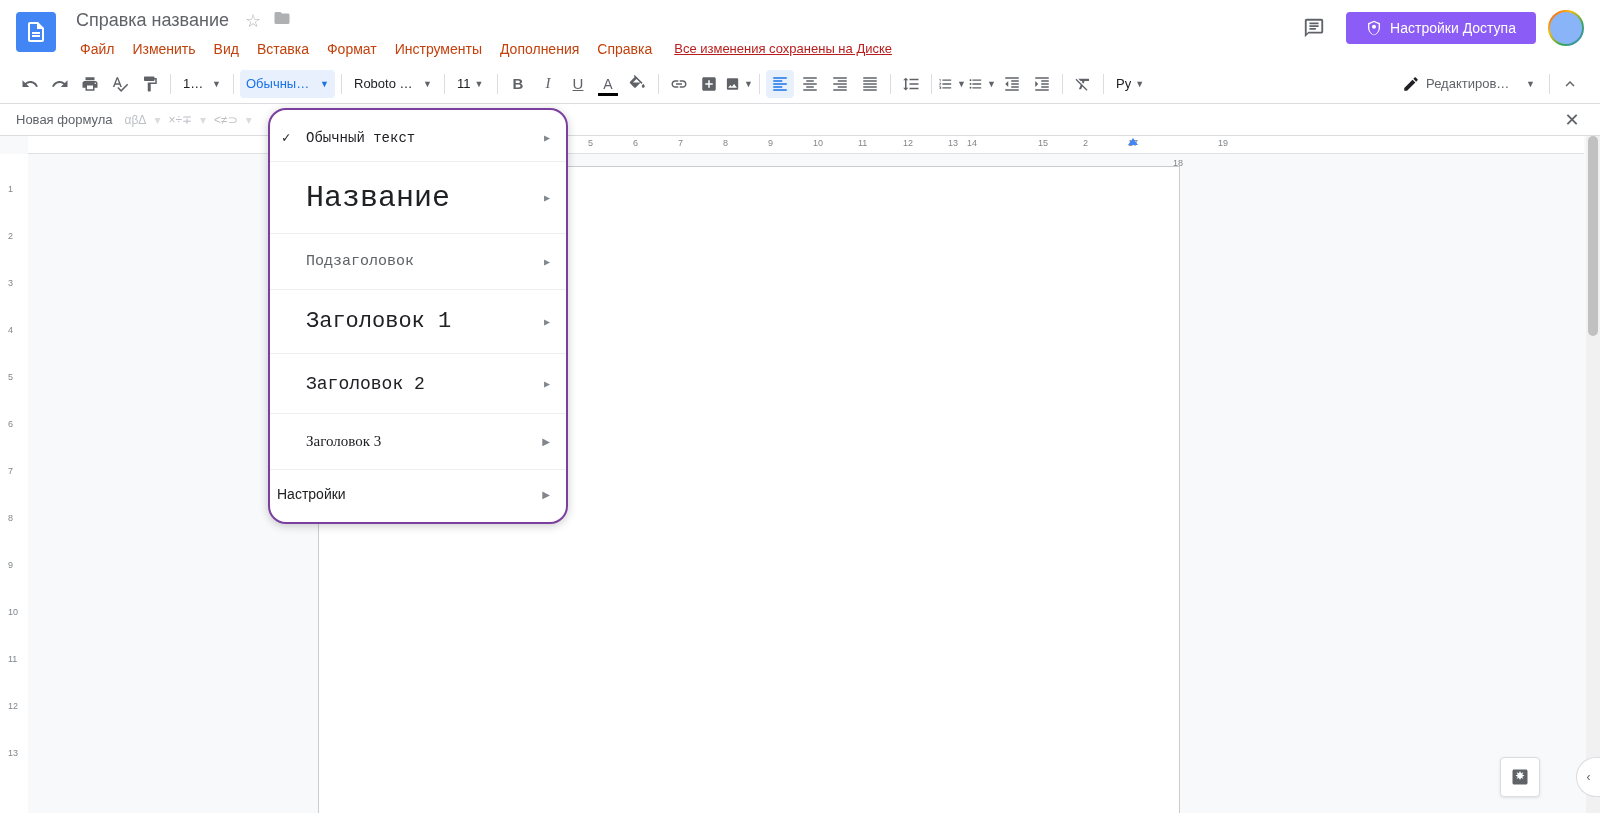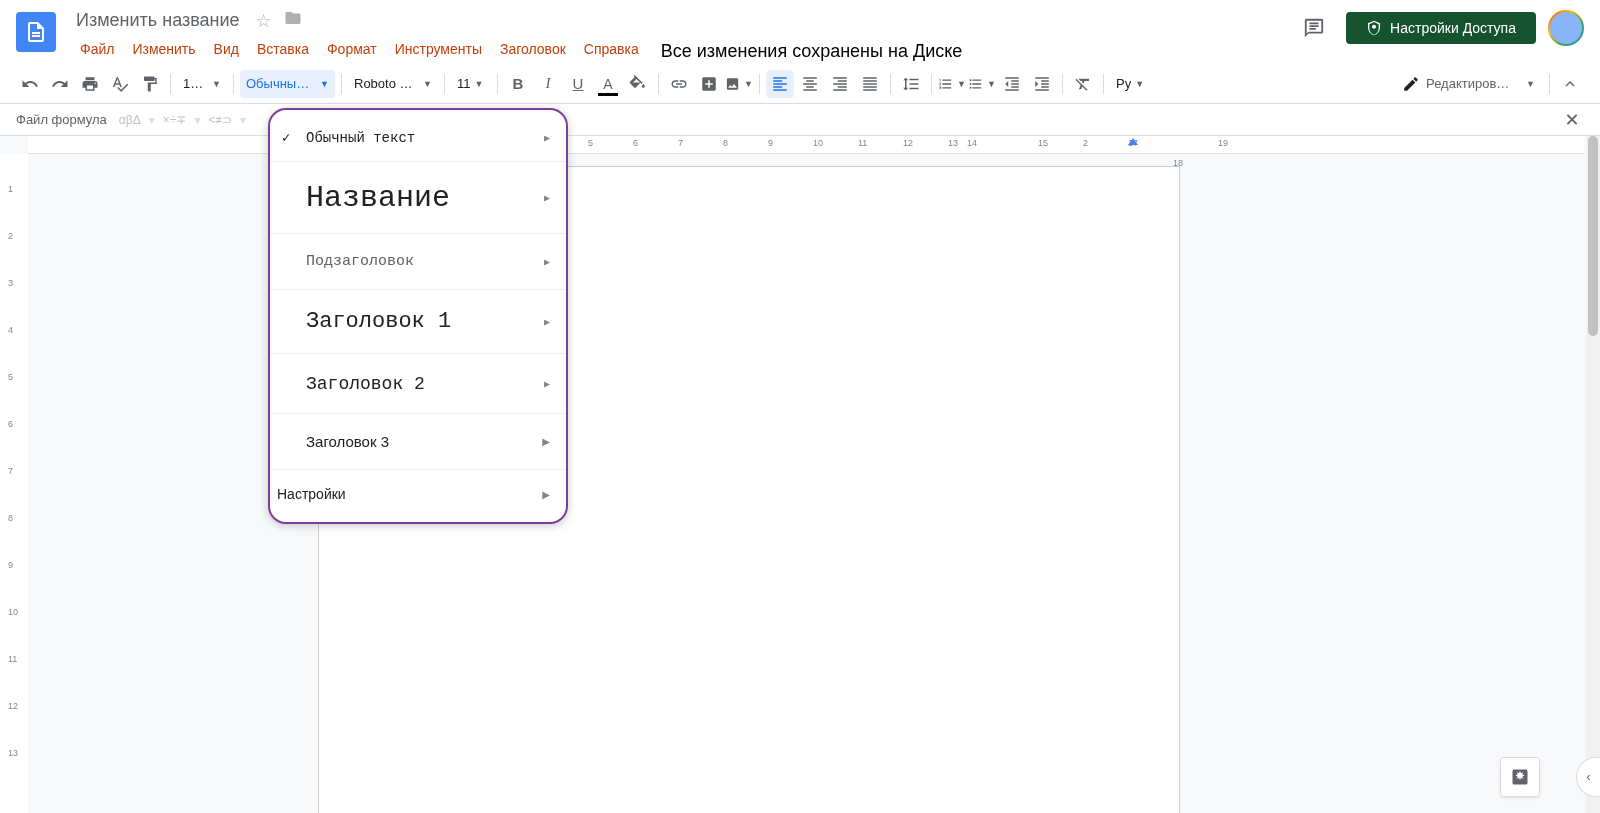--- a/index.html
+++ b/index.html
@@ -7,24 +7,24 @@
   
   .header { display: flex; align-items: flex-start; padding: 8px 16px 0 16px; height: 64px; }
   .logo { width: 40px; height: 40px; background: #4285f4; border-radius: 4px; display: flex; align-items: center; justify-content: center; margin-right: 16px; margin-top: 4px; }
   .logo svg { width: 24px; height: 24px; fill: #fff; }
   .title-area { flex: 1; }
   .title-row { display: flex; align-items: center; gap: 12px; }
   .doc-title { font-size: 18px; color: #5f6368; padding: 2px 4px; }
   .title-icon { color: #5f6368; opacity: 0.5; font-size: 18px; cursor: pointer; }
   .menubar { display: flex; gap: 2px; margin-top: 4px; }
   .menubar-item { padding: 4px 8px; font-size: 14px; color: #c2410c; cursor: pointer; border-radius: 4px; }
-  .save-status { font-size: 18px; color: #000000; margin-left: 12px; padding: 4px 0; cursor: pointer; }
+  .save-status { font-size: 13px; color: #b91c1c; text-decoration: underline; margin-left: 12px; padding: 4px 0; cursor: pointer; }
   .header-right { display: flex; align-items: center; gap: 12px; }
   .comment-btn { width: 40px; height: 40px; display: flex; align-items: center; justify-content: center; border-radius: 50%; cursor: pointer; color: #5f6368; }
-  .share-btn { background: #14532d; color: #fff; border: none; border-radius: 4px; padding: 8px 20px; font-size: 14px; font-weight: 500; cursor: pointer; display: flex; align-items: center; gap: 8px; }
+  .share-btn { background: #8b5cf6; color: #fff; border: none; border-radius: 4px; padding: 8px 20px; font-size: 14px; font-weight: 500; cursor: pointer; display: flex; align-items: center; gap: 8px; }
   .avatar { width: 36px; height: 36px; border-radius: 50%; background: linear-gradient(135deg, #ea4335, #fbbc04, #34a853, #4285f4); padding: 2px; cursor: pointer; }
   .avatar-inner { width: 100%; height: 100%; border-radius: 50%; background: #8ab4f8; }
   
   .toolbar { display: flex; align-items: center; padding: 4px 16px; border-bottom: 1px solid #dadce0; height: 40px; gap: 2px; }
   .tb-btn { width: 28px; height: 28px; display: flex; align-items: center; justify-content: center; border-radius: 4px; cursor: pointer; color: #5f6368; }
   .tb-btn.active { background: #e8f0fe; color: #1a73e8; }
   .tb-sep { width: 1px; height: 20px; background: #dadce0; margin: 0 4px; }
   .tb-dropdown { display: flex; align-items: center; padding: 0 6px; height: 28px; border-radius: 4px; cursor: pointer; min-width: 40px; position: relative; }
   .tb-dropdown.active { background: #e8f0fe; color: #1a73e8; }
   .tb-dropdown-text { font-size: 13px; white-space: nowrap; overflow: hidden; text-overflow: ellipsis; }
@@ -55,21 +55,21 @@
   .style-menu { position: absolute; top: 108px; left: 268px; width: 300px; background: #fff; border: 2px solid #7b3f9e; border-radius: 18px; box-shadow: 0 2px 10px rgba(0,0,0,0.2); z-index: 100; overflow: hidden; padding: 4px 0; }
   .style-item { display: flex; align-items: center; padding: 0 16px 0 36px; position: relative; cursor: pointer; border-bottom: 1px solid #eee; }
   .style-item:last-child { border-bottom: none; padding-left: 7px; }
   .style-check { position: absolute; left: 12px; color: #202124; font-size: 14px; }
   .style-arrow { margin-left: auto; color: #80868b; font-size: 10px; }
   .style-normal { height: 48px; font-family: 'Courier New', monospace; font-size: 14px; }
   .style-title { height: 72px; font-size: 30px; font-family: 'Courier New', monospace; }
   .style-subtitle { height: 56px; font-size: 15px; color: #5f6368; font-family: 'Courier New', monospace; }
   .style-h1 { height: 64px; font-size: 22px; font-family: 'Courier New', monospace; }
   .style-h2 { height: 60px; font-size: 18px; font-family: 'Courier New', monospace; }
-  .style-h3 { height: 56px; font-size: 15px; font-family: Liberation Sans, sans-serif; }
+  .style-h3 { height: 56px; font-size: 15px; font-family: Liberation Serif, serif; }
   .style-settings { height: 48px; font-size: 14px; }
   
   .explore-btn { position: absolute; bottom: 16px; right: 60px; width: 40px; height: 40px; background: #fff; border: 1px solid #dadce0; border-radius: 4px; display: flex; align-items: center; justify-content: center; cursor: pointer; box-shadow: 0 1px 3px rgba(0,0,0,0.1); color: #5f6368; }
   .side-tab { position: absolute; bottom: 16px; right: 0; width: 24px; height: 40px; background: #fff; border: 1px solid #dadce0; border-right: none; border-radius: 20px 0 0 20px; display: flex; align-items: center; justify-content: center; cursor: pointer; color: #5f6368; font-size: 12px; }
   .scrollbar-v { position: absolute; top: 0; right: 0; width: 14px; height: 100%; background: #f1f1f1; }
   .scrollbar-thumb { position: absolute; top: 0; left: 2px; width: 10px; height: 200px; background: #c1c1c1; border-radius: 5px; }
   
   .icon-svg { width: 18px; height: 18px; fill: currentColor; }
   .text-color-btn { position: relative; }
   .text-color-bar { position: absolute; bottom: 2px; left: 4px; right: 4px; height: 3px; background: #000; }
@@ -79,36 +79,36 @@
 <body>
 
 <div class="header">
   <div class="logo">
     <svg viewBox="0 0 24 24">
         <path d="M14 2H6c-1.1 0-2 .9-2 2v16c0 1.1.9 2 2 2h12c1.1 0 2-.9 2-2V8l-6-6zM6 20V4h7v5h5v11H6z M8 12h8v2H8zm0 3h8v2H8z"></path>
       </svg>
   </div>
   <div class="title-area">
     <div class="title-row">
-      <span class="doc-title">Изменить название</span>
+      <span class="doc-title">Справка название</span>
       <span class="title-icon">☆</span>
       <span class="title-icon">
         <svg class="icon-svg" viewBox="0 0 24 24">
             <path d="M10 4H4c-1.1 0-2 .9-2 2v12c0 1.1.9 2 2 2h16c1.1 0 2-.9 2-2V8c0-1.1-.9-2-2-2h-8l-2-2z"></path>
           </svg>
       </span>
     </div>
     <div class="menubar">
       <span class="menubar-item">Файл</span>
       <span class="menubar-item">Изменить</span>
       <span class="menubar-item">Вид</span>
       <span class="menubar-item">Вставка</span>
       <span class="menubar-item">Формат</span>
       <span class="menubar-item">Инструменты</span>
-      <span class="menubar-item">Заголовок</span>
+      <span class="menubar-item">Дополнения</span>
       <span class="menubar-item">Справка</span>
       <span class="save-status">Все изменения сохранены на Диске</span>
     </div>
   </div>
   <div class="header-right">
     <div class="comment-btn">
       <svg class="icon-svg" style="width:22px;height:22px" viewBox="0 0 24 24">
           <path d="M20 2H4c-1.1 0-2 .9-2 2v18l4-4h14c1.1 0 2-.9 2-2V4c0-1.1-.9-2-2-2zm0 14H6l-2 2V4h16v12z M7 9h10v2H7zm0-3h10v2H7zm0 6h7v2H7z"></path>
         </svg>
     </div>
@@ -276,21 +276,21 @@
   </div>
   <div class="tb-sep"></div>
   <div class="collapse-btn">
     <svg class="icon-svg" viewBox="0 0 24 24">
         <path d="M7.41 15.41L12 10.83l4.59 4.58L18 14l-6-6-6 6z"></path>
       </svg>
   </div>
 </div>
 
 <div class="formula-bar">
-  <span class="formula-label">Файл формула</span>
+  <span class="formula-label">Новая формула</span>
   <span class="formula-greek">αβΔ</span>
   <span class="formula-greek" style="color:#dadce0">▾</span>
   <span class="formula-greek">×÷∓</span>
   <span class="formula-greek" style="color:#dadce0">▾</span>
   <span class="formula-greek">&lt;≠⊃</span>
   <span class="formula-greek" style="color:#dadce0">▾</span>
   <div class="formula-close">✕</div>
 </div>
 
 <div class="workspace">

